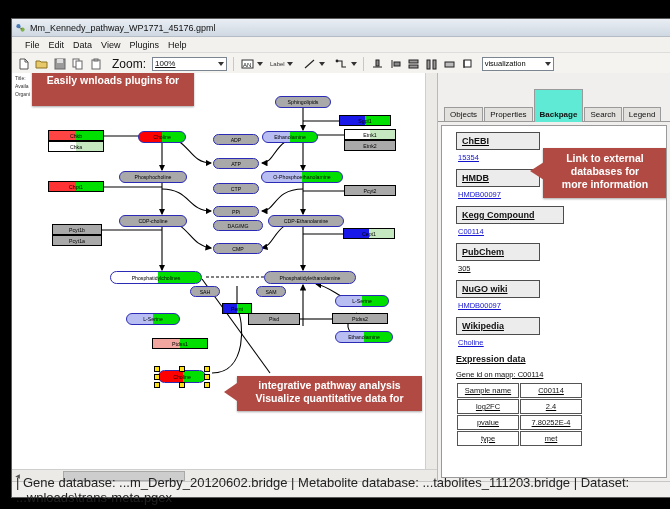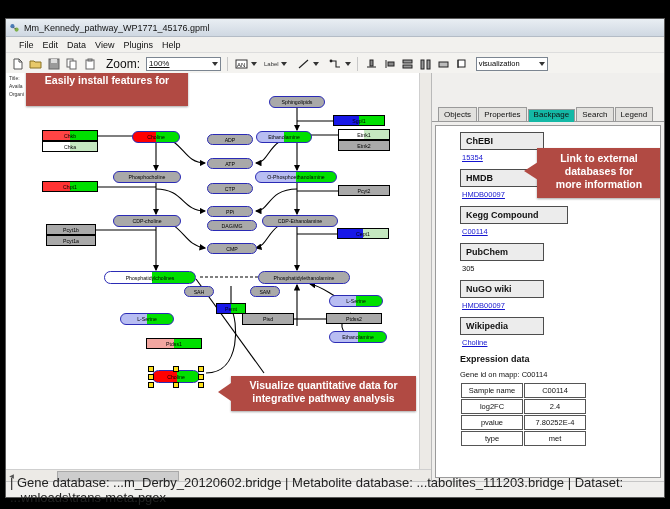--- a/index.html
+++ b/index.html
@@ -1,17 +1,17 @@
 <!DOCTYPE html>
 <html><head>
 <meta charset="utf-8">
 <style>
   html,body{margin:0;padding:0;background:#000;}
   body{width:670px;height:509px;overflow:hidden;font-family:"Liberation Sans",sans-serif;}
-  .app{position:absolute;left:5px;top:18px;width:660px;height:480px;background:#f0f0ee;border:1px solid #5a5a5a;box-sizing:border-box;}
+  .app{position:absolute;left:11px;top:18px;width:660px;height:480px;background:#f0f0ee;border:1px solid #5a5a5a;box-sizing:border-box;}
   
   .titlebar{height:17px;background:linear-gradient(#e9eef3,#cfd8e2);border-bottom:1px solid #b4bcc6;display:flex;align-items:center;padding:0 3px;}
   .titlebar .tb-icon{width:11px;height:11px;margin-right:4px;}
   .titlebar .tb-text{font-size:9px;color:#111;white-space:nowrap;}
   
   .menubar{height:15px;background:#f2f1ee;border-bottom:1px solid #ddd;display:flex;align-items:center;padding-left:13px;gap:9px;}
   .menubar span{font-size:9px;color:#111;}
   
   .toolbar{height:21px;background:#f4f3f0;border-bottom:1px solid #cfcfcf;display:flex;align-items:center;padding-left:4px;gap:3px;}
   .tb-btn{width:15px;height:15px;display:flex;align-items:center;justify-content:center;}
@@ -22,22 +22,22 @@
   .caret{width:0;height:0;border-left:3px solid transparent;border-right:3px solid transparent;border-top:4px solid #333;}
   .dd{display:flex;align-items:center;gap:2px;}
   .visel{width:72px;height:14px;border:1px solid #7b8591;background:#fff;font-size:7.5px;display:flex;align-items:center;justify-content:space-between;padding:0 2px;box-sizing:border-box;margin-left:4px;}
   
   .body{position:absolute;left:0;top:54px;right:0;bottom:16px;display:flex;}
   .canvaswrap{position:relative;flex:1;background:#fff;border-right:1px solid #b9b9b9;overflow:hidden;}
   .sidepanel{width:232px;background:#f0efed;display:flex;flex-direction:column;}
   
   .tabs{display:flex;align-items:flex-end;height:16px;padding-left:6px;background:#f0efed;border-bottom:1px solid #9a9a9a;margin-top:32px;}
   .tab{font-size:8px;padding:2px 5px 2px 5px;border:1px solid #9a9a9a;border-bottom:none;background:#e2e1de;color:#111;margin-right:1px;}
-  .tab.active{background:#14b8a6;position:relative;top:1px;padding-top:0;padding-bottom:3px;font-weight:normal;}
-  .sidecontent{flex:1;background:#fff;margin:3px;border:1px solid #9a9a9a;overflow:hidden;position:relative;padding:6px 0 0 24px;}
+  .tab.active{background:#5eead4;position:relative;top:1px;padding-top:20px;padding-bottom:3px;font-weight:bold;}
+  .sidecontent{flex:1;background:#fff;margin:3px;border:1px solid #9a9a9a;overflow:hidden;position:relative;padding:6px 0 0 14px;text-decoration:underline;}
   .bp-hd{width:84px;border:1px solid #4d4d4d;background:#ececec;font-size:9px;font-weight:bold;padding:3px 5px;box-sizing:border-box;color:#111;margin-bottom:3px;}
   .bp-hd.w90{width:108px;}
   .bp-link{font-size:7.5px;color:#1414cf;text-decoration:underline;margin:0 0 7px 2px;display:block;}
   .bp-val{font-size:7.5px;color:#111;margin:0 0 7px 2px;display:block;}
   .expr-title{font-size:9px;font-weight:bold;color:#111;margin:4px 0 6px 0;}
   .gene-id{font-size:7.5px;color:#111;margin-bottom:3px;}
   table.expr{border-collapse:separate;border-spacing:1px;font-size:7.5px;}
   table.expr td{border:1px solid #555;padding:2px 4px;text-align:center;background:#fff;color:#111;min-width:52px;}
   
   .statusbar{position:absolute;left:0;right:0;bottom:0;height:15px;background:#f0efed;border-top:1px solid #c6c6c6;display:flex;align-items:center;padding-left:4px;}
@@ -366,28 +366,28 @@
         </div>
       <div class="node gene" style="left:320px;top:240px;width:56px;height:11px;background:#a9a9a9">
           <span class="lbl">Ptdss2</span>
         </div>
       <div class="node gene" style="left:140px;top:265px;width:56px;height:11px;background:linear-gradient(90deg,#f2a6a0 0 50%,#00e000 50% 100%)">
           <span class="lbl">Ptdss1</span>
         </div>
 
       <div class="callout" style="left:20px;top:-2px;width:162px;height:32px;padding-top:3px;z-index:45">
         <div id="c1">
-            <div>Easily install features for</div>
+            <div>Easily wnloads plugins for</div>
           </div>
       </div>
 
       <div class="callout" style="left:225px;top:303px;width:185px;height:32px;padding-top:3px;z-index:45">
         <div id="c3">
+            <div>integrative pathway analysis</div>
             <div>Visualize quantitative data  for</div>
-            <div>integrative pathway analysis</div>
           </div>
       </div>
       <div class="cal-arrow" style="left:212px;top:310px;border-top:9px solid transparent;border-bottom:9px solid transparent;border-right:13px solid #b14a43;z-index:45"></div>
 
       <div class="vsb"></div>
       <div class="hsb">
         <div class="arrow">◀</div>
         <div class="thumb"></div>
       </div>
     </div>

